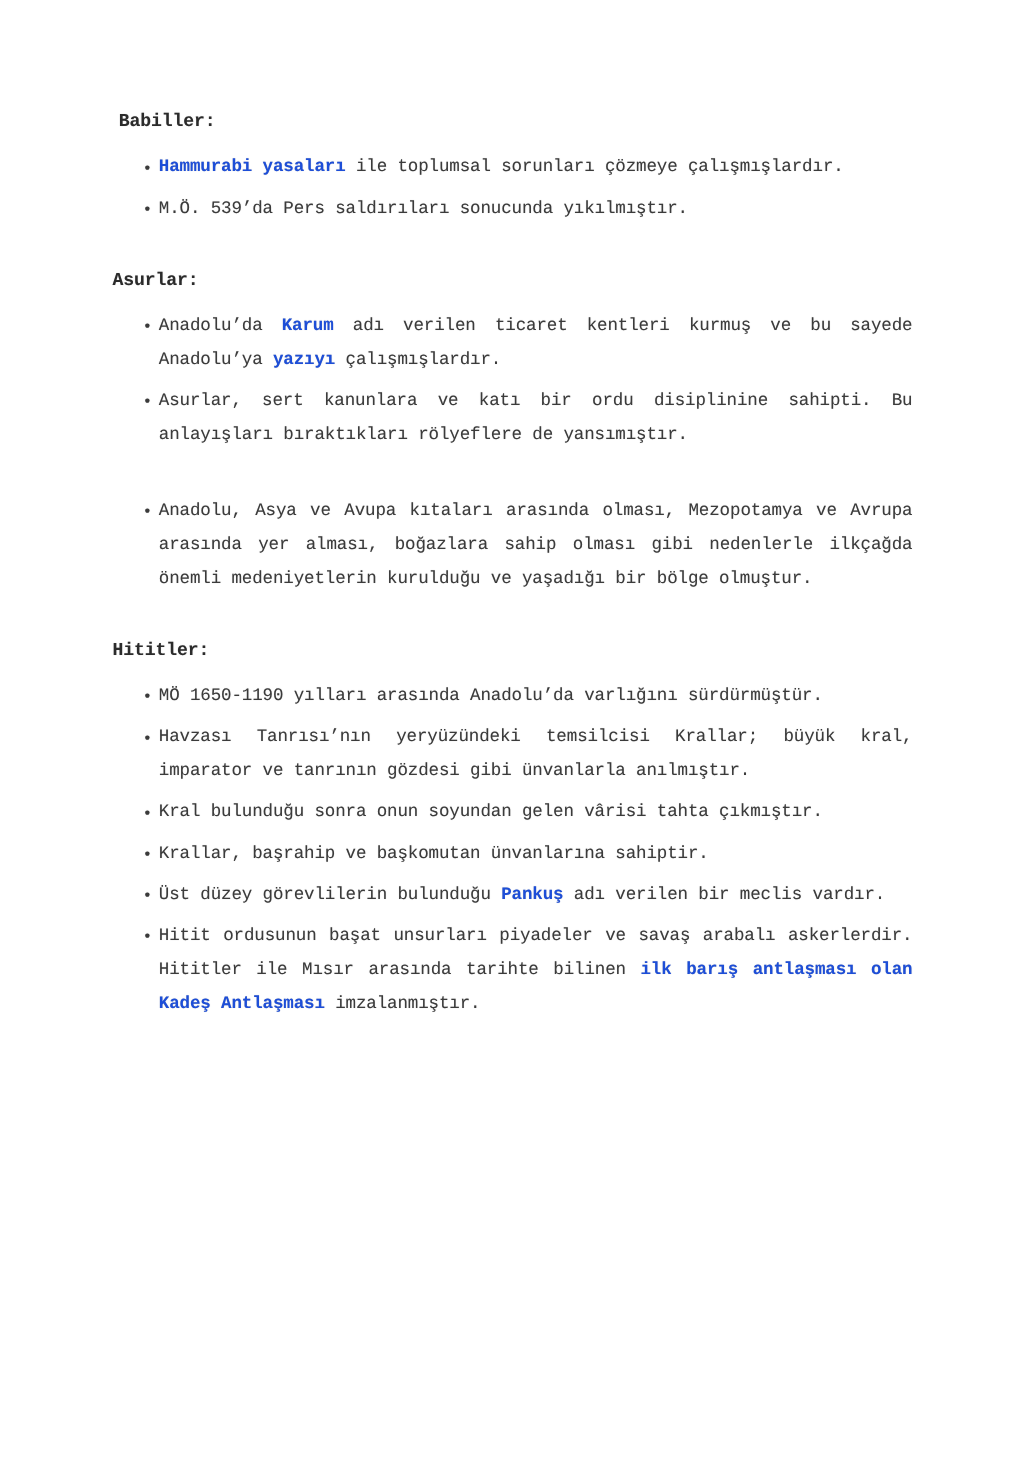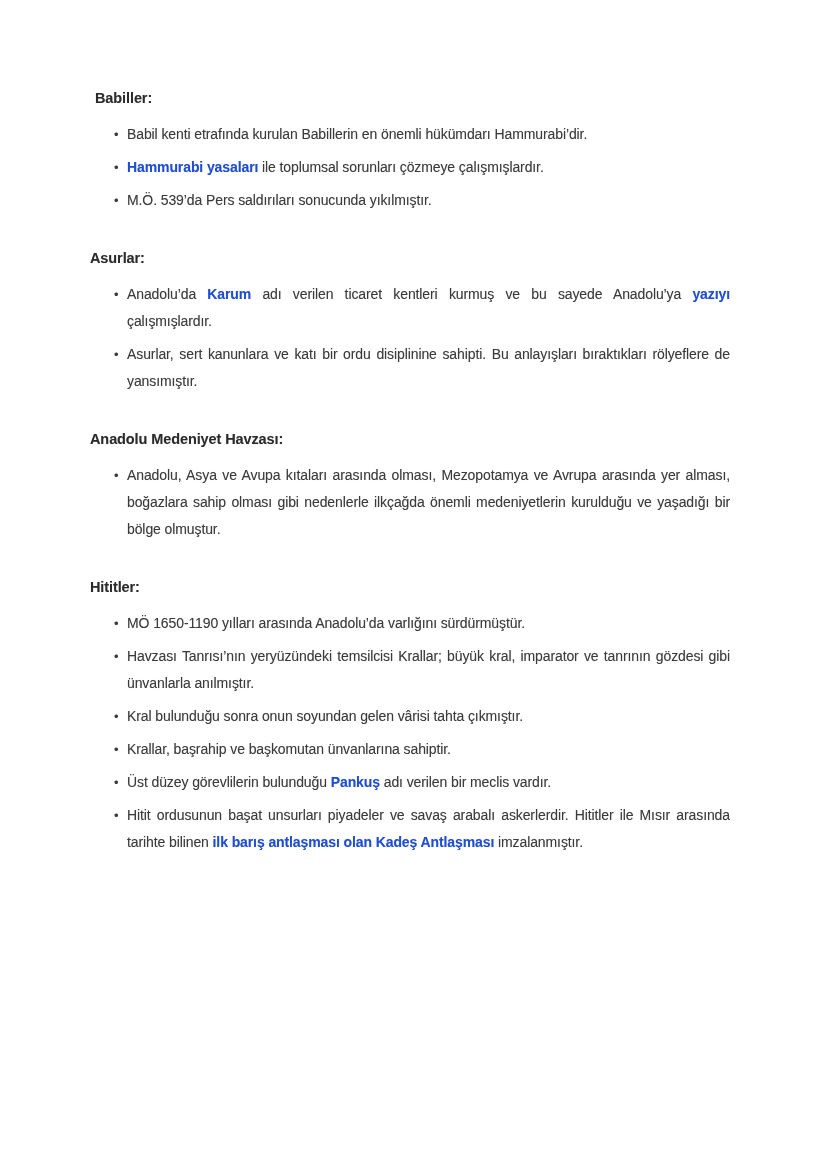--- a/index.html
+++ b/index.html
@@ -11,21 +11,21 @@
     width: 828px;
     height: 1170px;
     overflow: hidden;
   }
   .page {
     box-sizing: border-box;
     width: 828px;
     height: 1170px;
     padding: 88px 98px 0 90px;
     background: #ffffff;
-    font-family: Liberation Sans, sans-serif;
+    font-family: Liberation Mono, monospace;
     color: #3b3b3b;
     text-shadow: 0 0 0.7px rgba(70,70,70,0.35);
   }
   .doc-section {
     margin: 0 0 34px 0;
   }
   .doc-section h2 {
     font-size: 14.5px;
     line-height: 20px;
     font-weight: bold;
@@ -65,34 +65,32 @@
   }
 </style>
 </head>
 <body>
 
 <main class="page">
   <div id="sections-root">
       <section class="doc-section">
         <h2>Babiller:</h2>
         <ul class="bullet-list">
-          <li><span>Babil kenti etrafında kurulan Babillerin en önemli hükümdarı Hammurabi’dir.</span></li>
           <li><b>Hammurabi yasaları</b><span> ile toplumsal sorunları çözmeye çalışmışlardır.</span></li>
           <li><span>M.Ö. 539’da Pers saldırıları sonucunda yıkılmıştır.</span></li>
         </ul>
       </section>
       <section class="doc-section">
         <h2>Asurlar:</h2>
         <ul class="bullet-list">
           <li><span>Anadolu’da </span><b>Karum</b><span> adı verilen ticaret kentleri kurmuş ve bu sayede Anadolu’ya </span><b>yazıyı</b><span> çalışmışlardır.</span></li>
           <li><span>Asurlar, sert kanunlara ve katı bir ordu disiplinine sahipti. Bu anlayışları bıraktıkları rölyeflere de yansımıştır.</span></li>
         </ul>
       </section>
       <section class="doc-section">
-        <h2>Anadolu Medeniyet Havzası:</h2>
         <ul class="bullet-list">
           <li><span>Anadolu, Asya ve Avupa kıtaları arasında olması, Mezopotamya ve Avrupa arasında yer alması, boğazlara sahip olması gibi nedenlerle ilkçağda önemli medeniyetlerin kurulduğu ve yaşadığı bir bölge olmuştur.</span></li>
         </ul>
       </section>
       <section class="doc-section">
         <h2>Hititler:</h2>
         <ul class="bullet-list">
           <li><span>MÖ 1650-1190 yılları arasında Anadolu’da varlığını sürdürmüştür.</span></li>
           <li><span>Havzası Tanrısı’nın yeryüzündeki temsilcisi Krallar; büyük kral, imparator ve tanrının gözdesi gibi ünvanlarla anılmıştır.</span></li>
           <li><span>Kral bulunduğu sonra onun soyundan gelen vârisi tahta çıkmıştır.</span></li>

